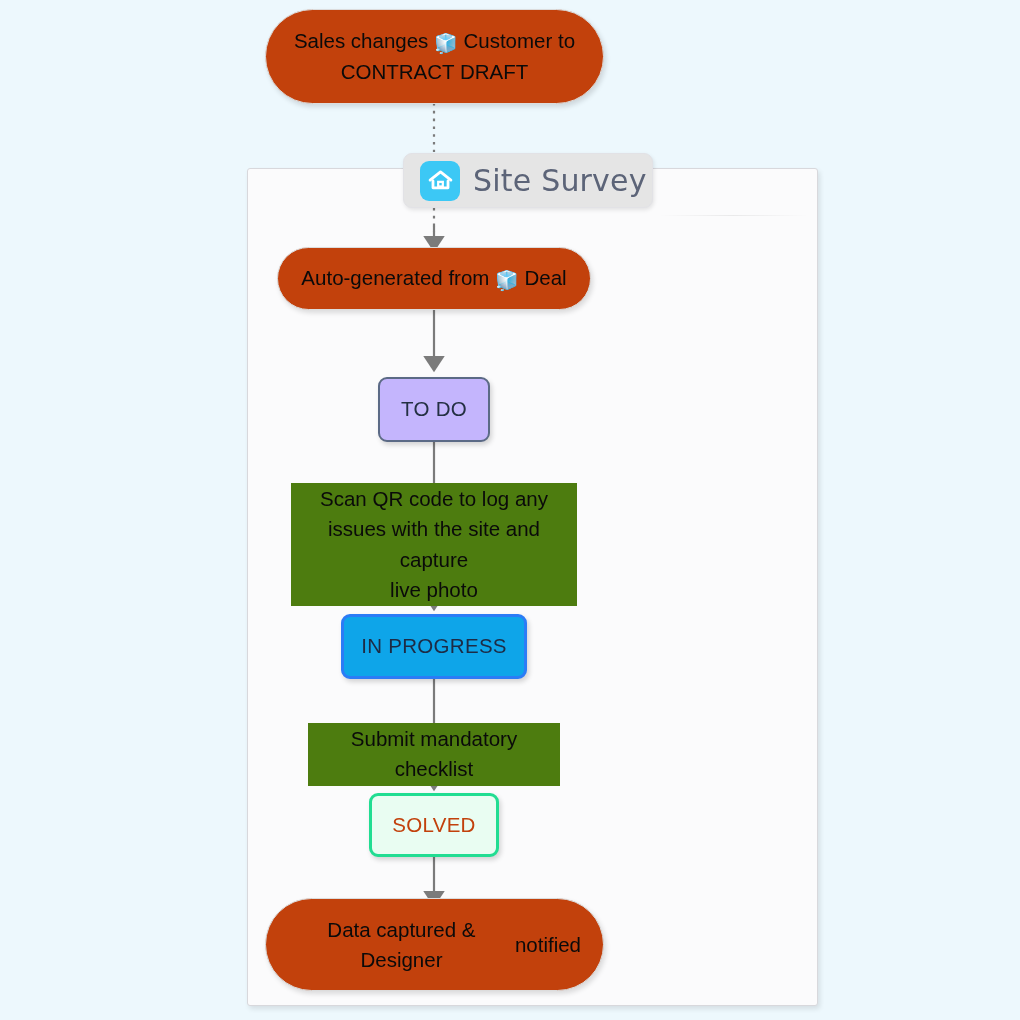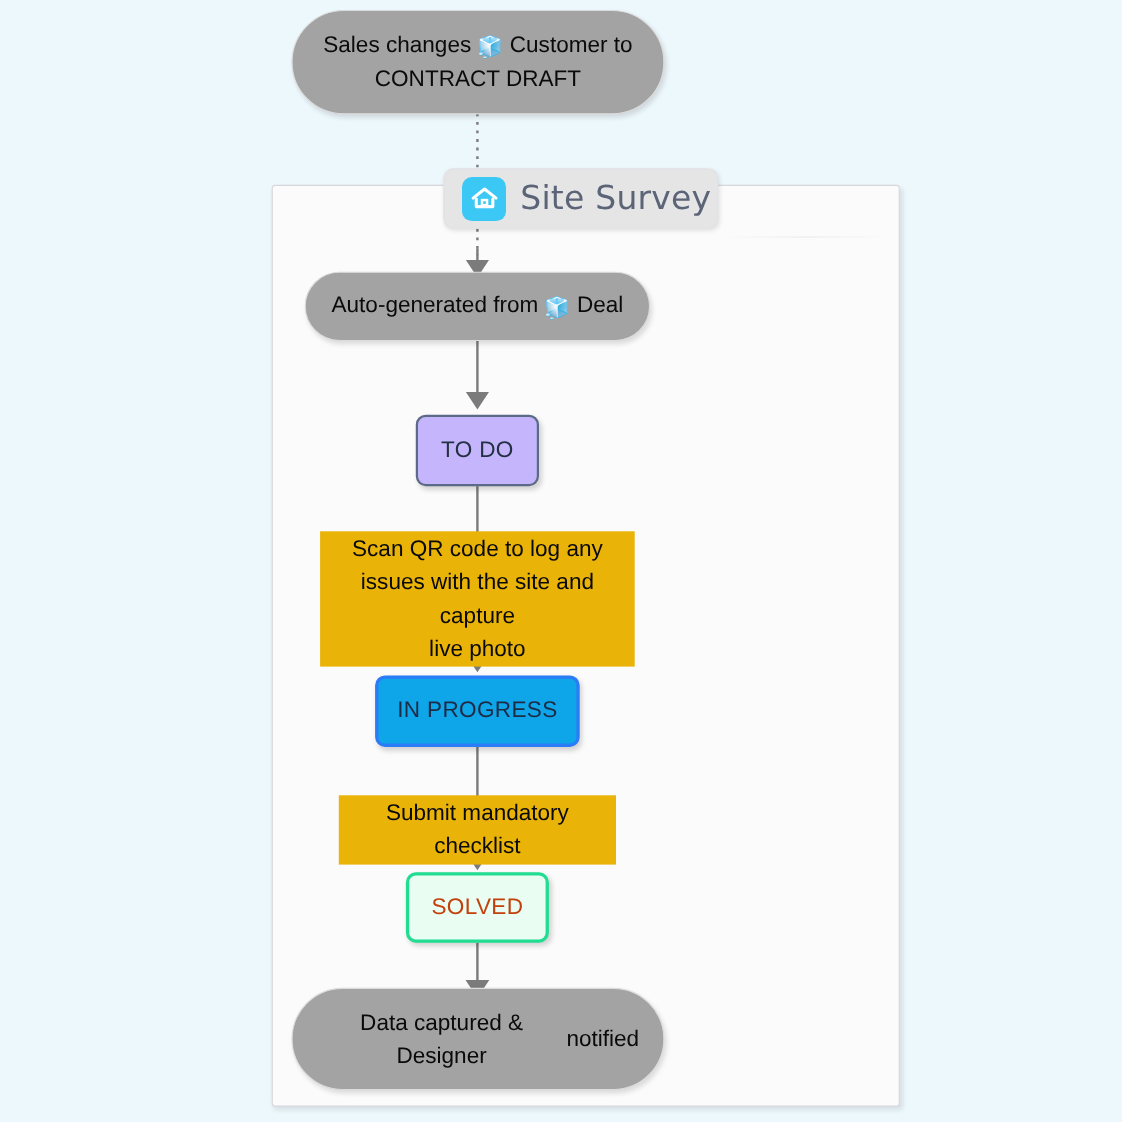--- a/index.html
+++ b/index.html
@@ -96,21 +96,21 @@
     position: absolute;
     display: flex;
     align-items: center;
     justify-content: center;
     text-align: center;
     z-index: 5;
   }
 
   
   .node-stadium {
-    background: #a3a3a3;
+    background: #c2410c;
     border: 1px solid #dcdcdc;
     border-radius: 999px;
     box-shadow: 2px 3px 5px rgba(0,0,0,0.13);
     font-size: 20.5px;
     color: #0a0a0a;
     line-height: 1.42;
     padding: 8px 22px;
   }
   .node-stadium .lbl {
     display: block;
@@ -143,21 +143,21 @@
   .state-solved {
     background: #e9fdf2;
     border: 3px solid #21dd92;
     color: #c2410c;
   }
 
   
   .edge-label {
     position: absolute;
     z-index: 4;
-    background: #eab308;
+    background: #4d7c0f;
     color: #0a0a0a;
     font-size: 20.5px;
     line-height: 1.48;
     text-align: center;
     padding: 1px 3px;
   }
 </style>
 </head>
 <body style="background: rgb(237, 248, 253);">
 

